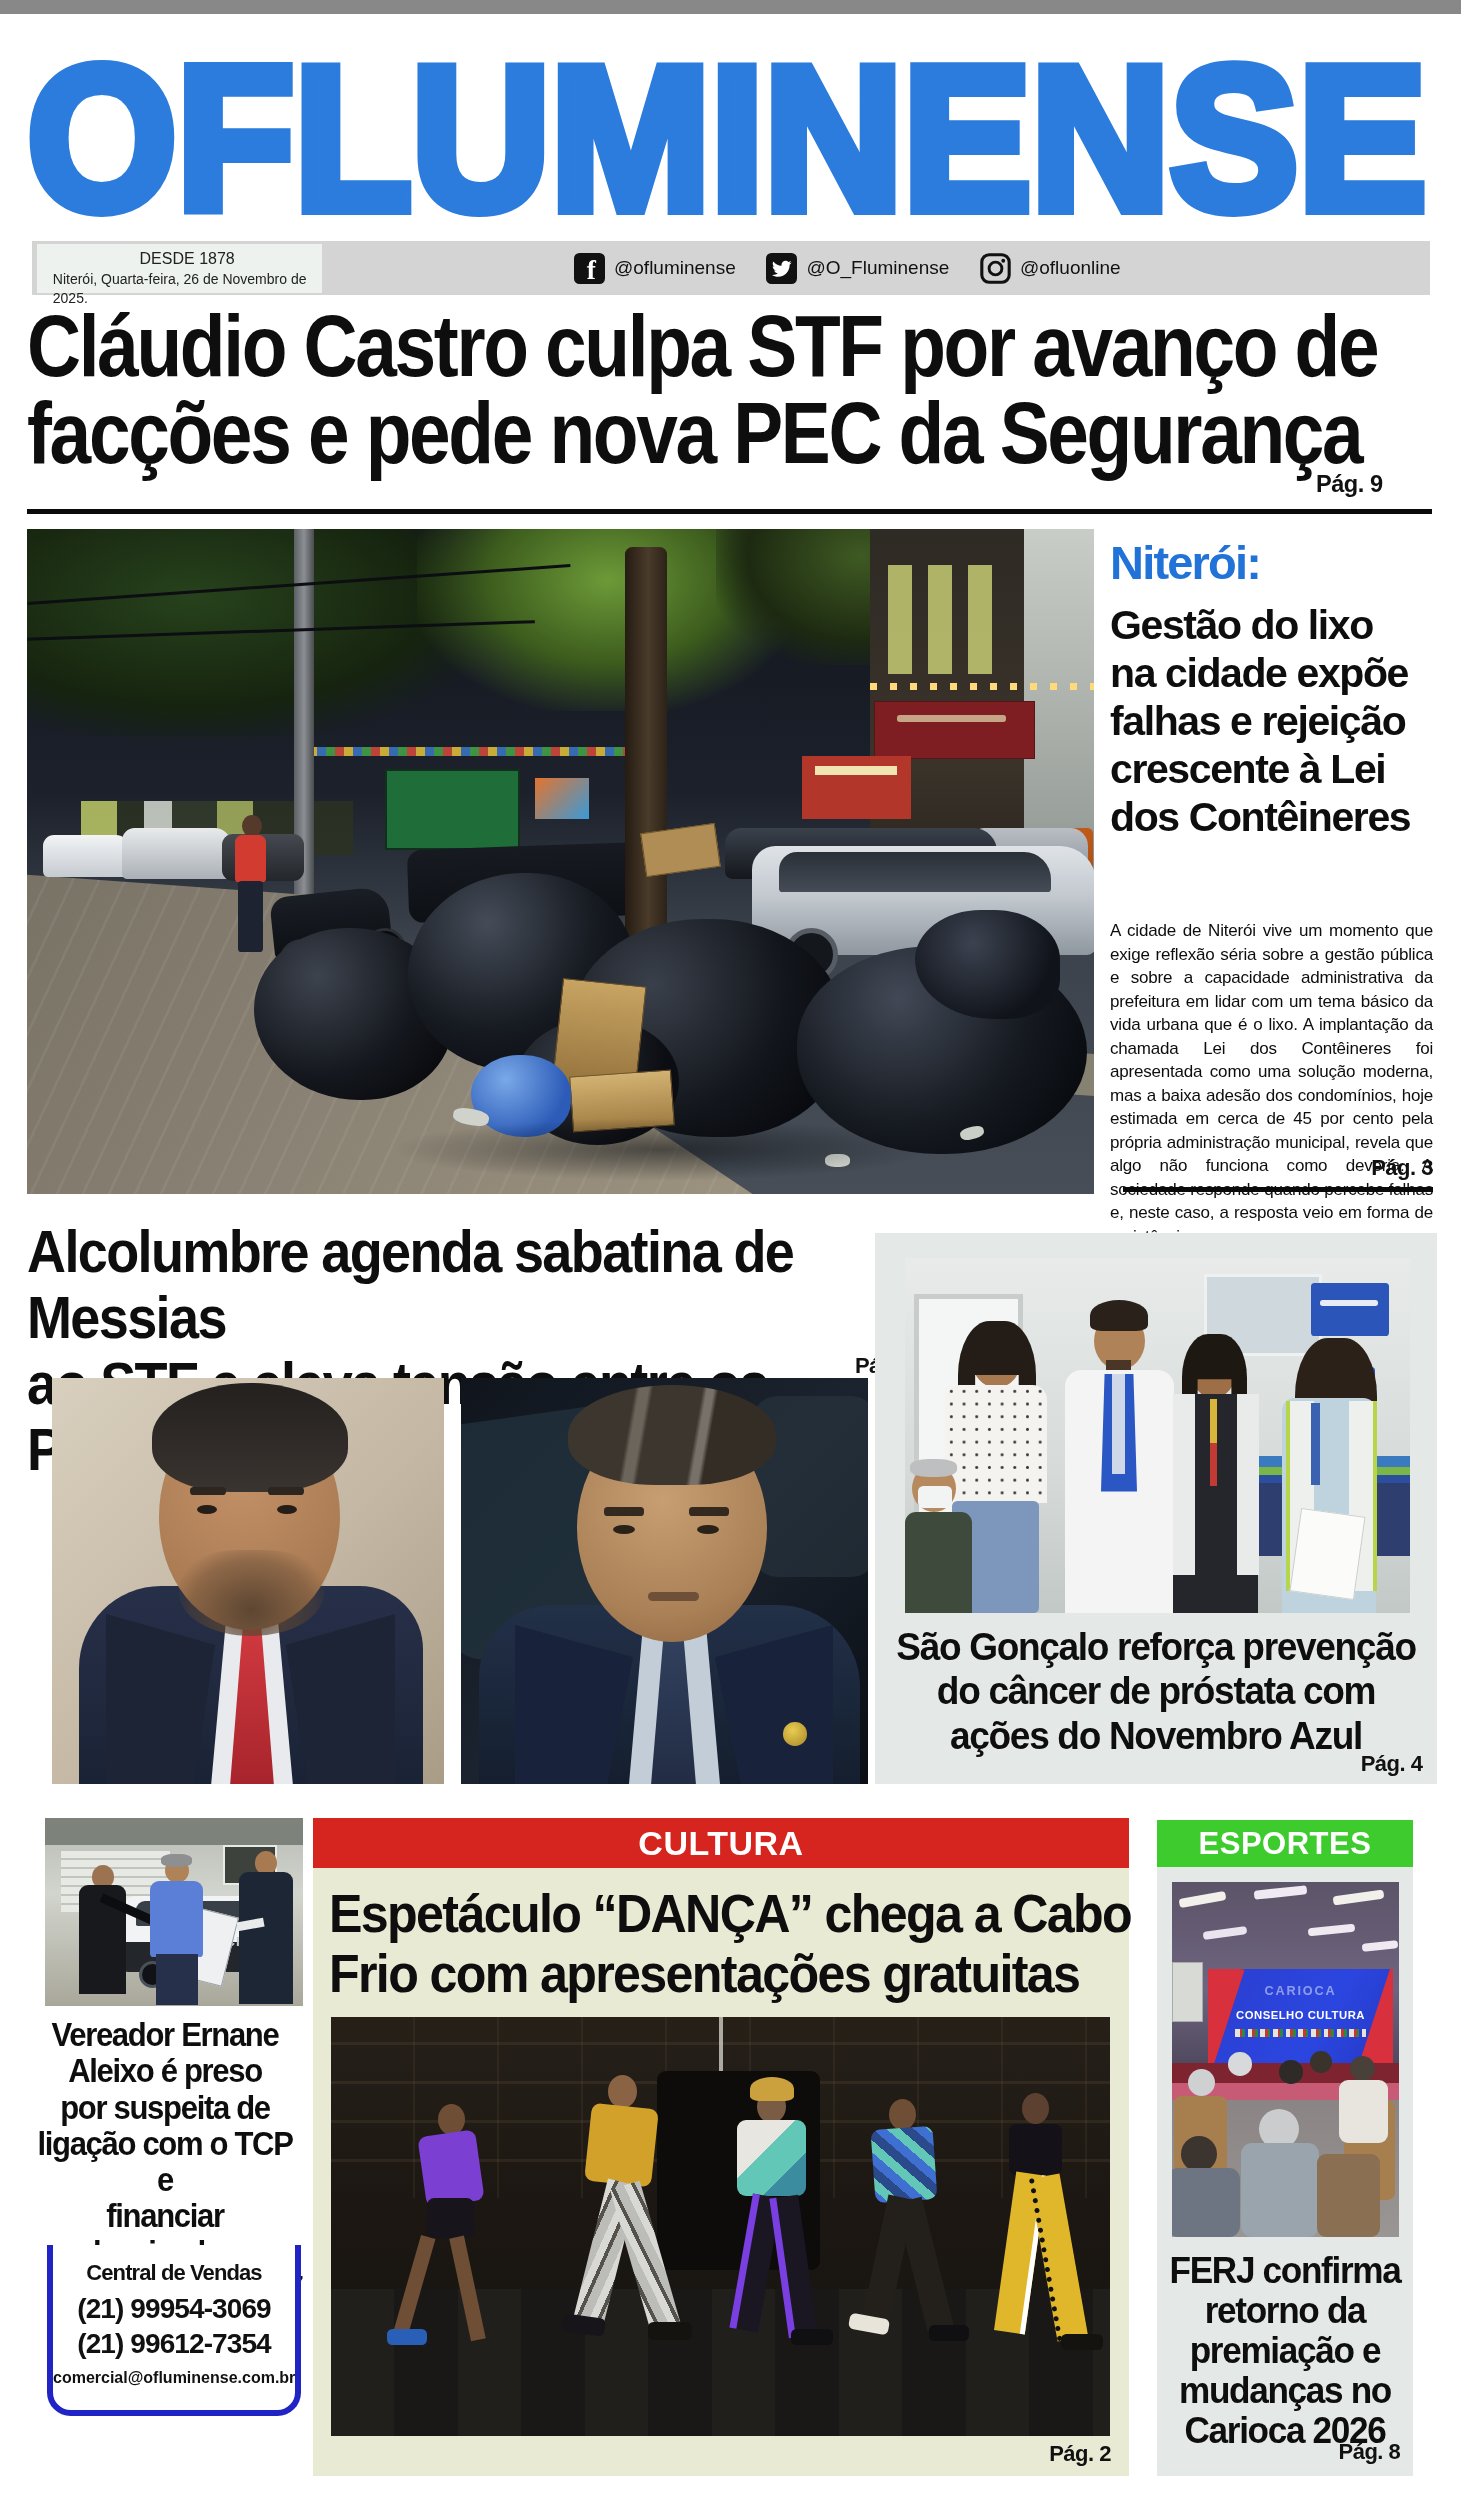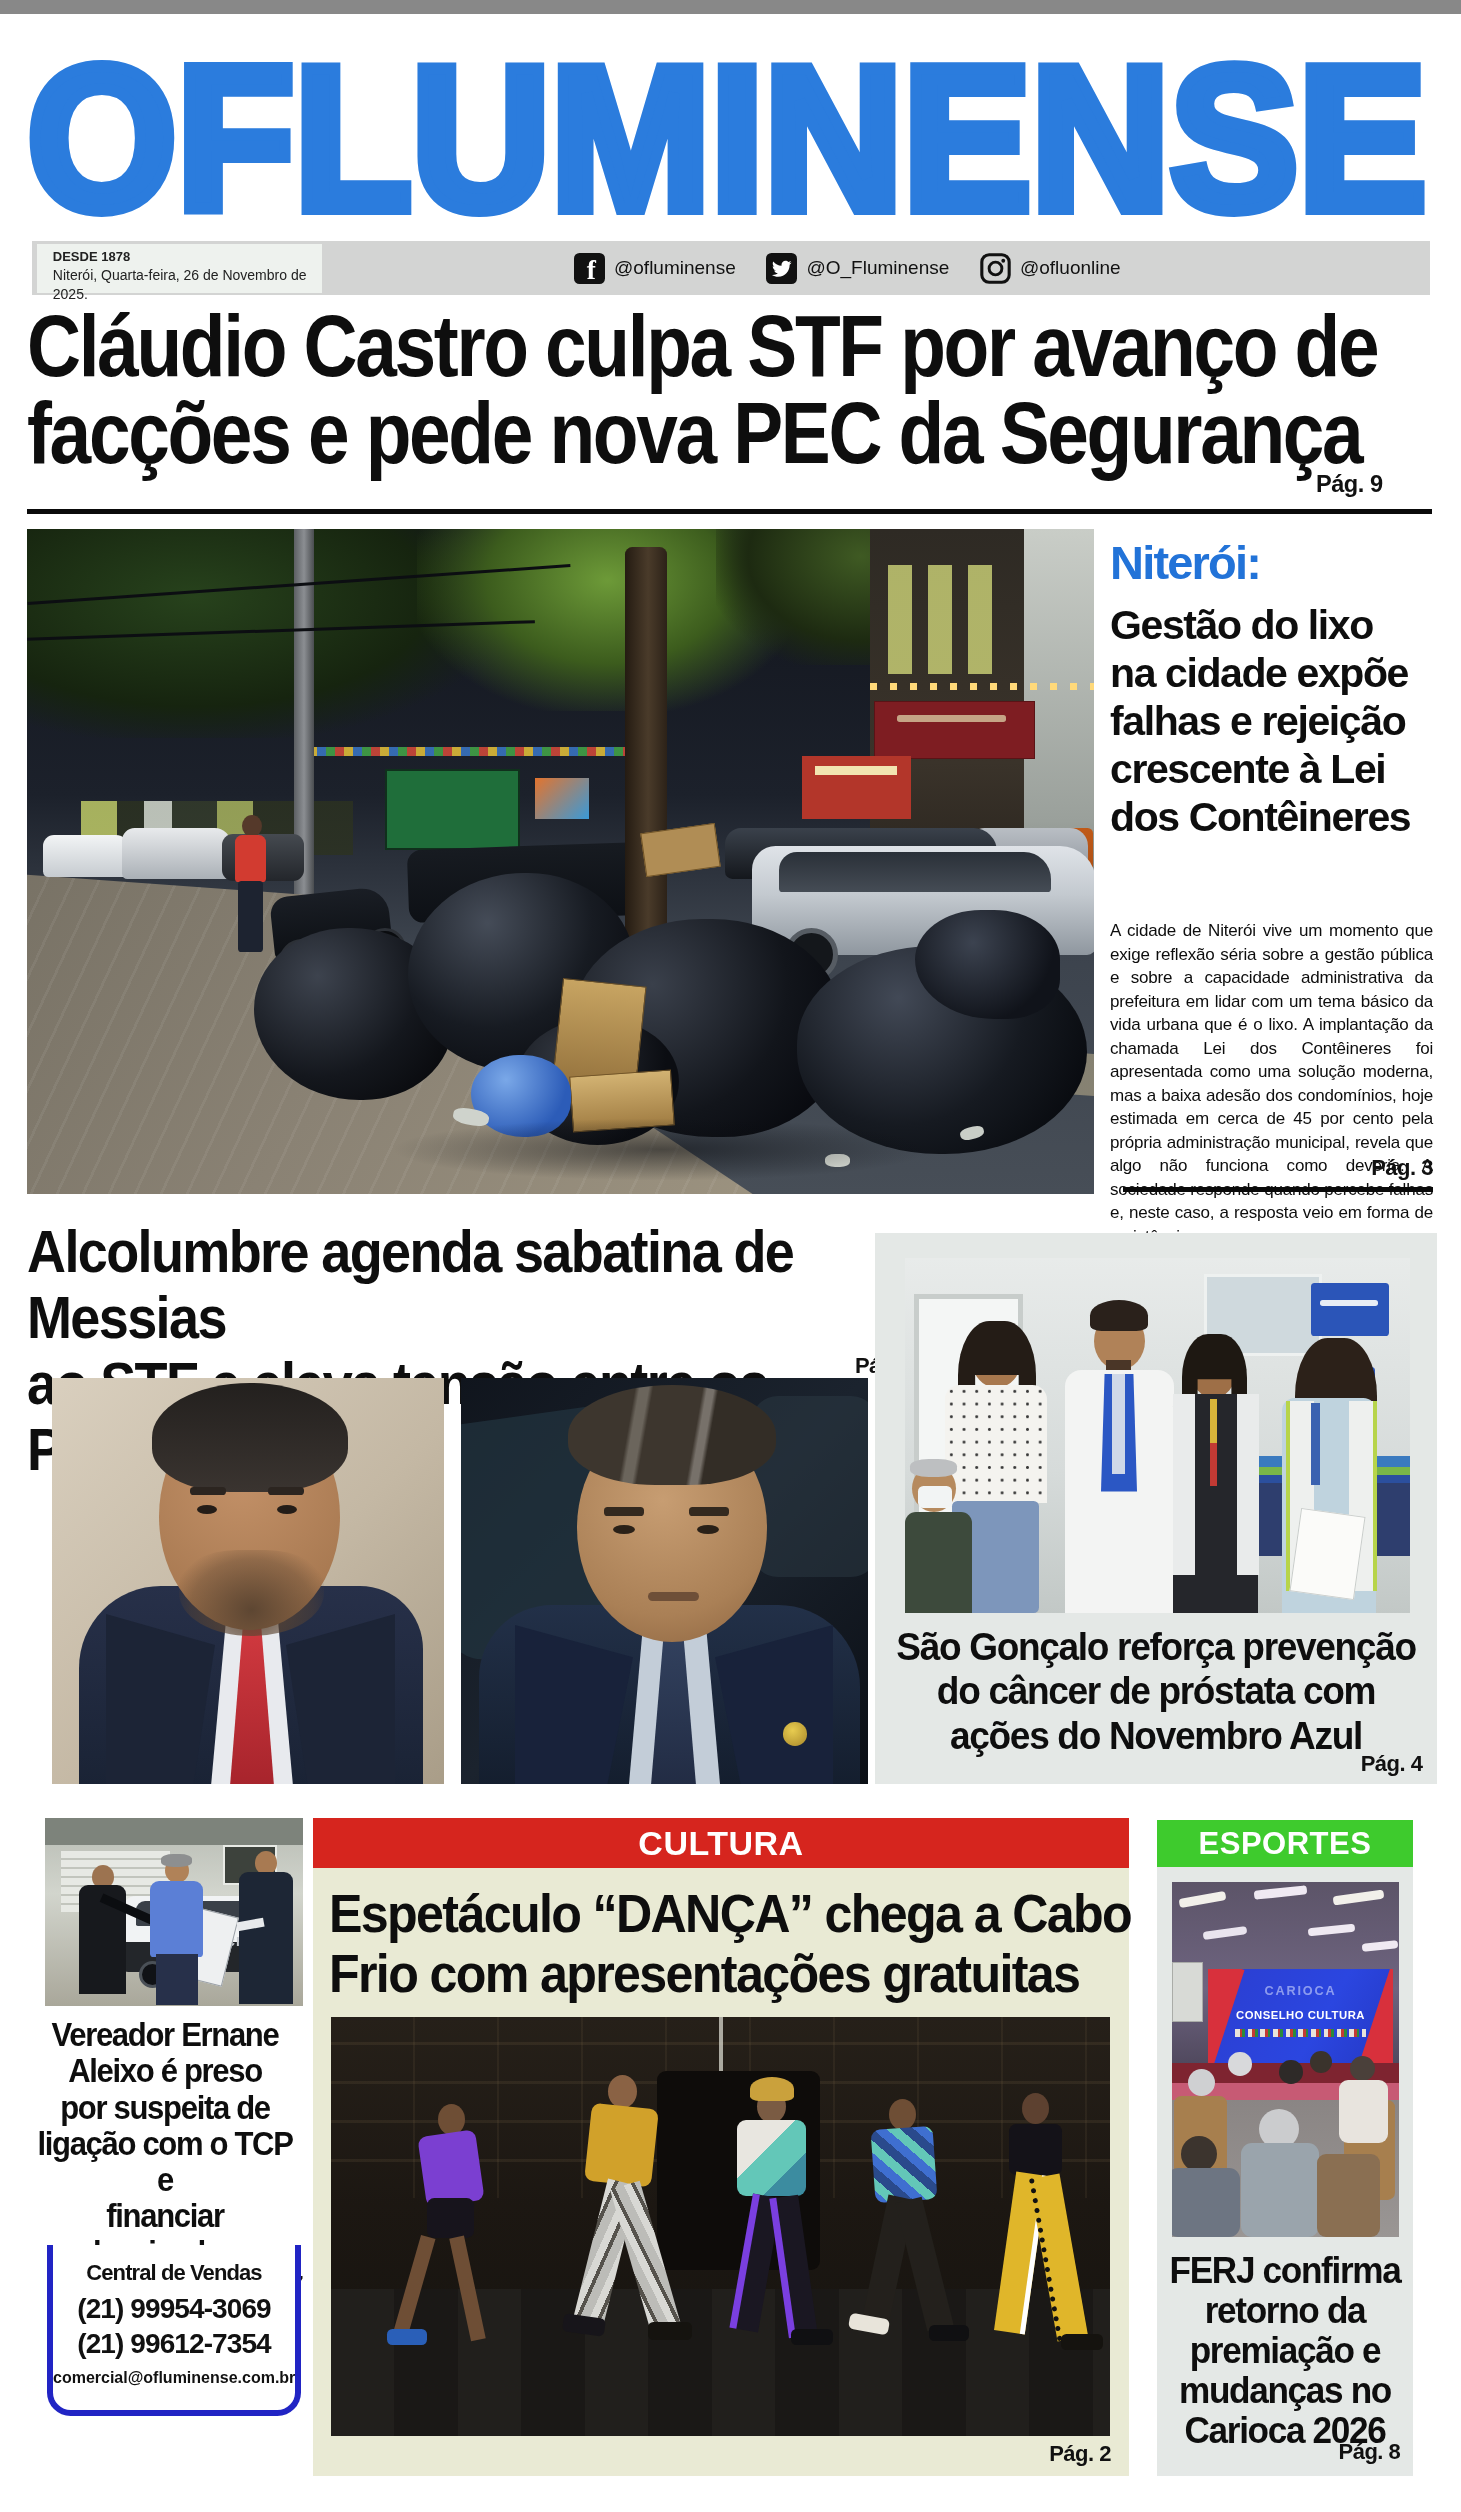--- a/index.html
+++ b/index.html
@@ -38,21 +38,21 @@
 <div id="page">
 
   <div class="abs" style="left:22.7px;top:34px;width:1414px;height:192px;">
     <svg width="1414" height="192" viewBox="0 0 1560 212">
       <text x="4" y="178" font-family="Liberation Sans, sans-serif" font-weight="bold" font-size="225" fill="#2b7cdd" stroke="#2b7cdd" stroke-width="13" textLength="1545" lengthAdjust="spacingAndGlyphs">OFLUMINENSE</text>
     </svg>
   </div>
 
   <div class="abs" id="infobar">
     <div class="infobox" style="left:4.5px;width:285px;padding:4.5px 0 0 16.3px;box-sizing:border-box;">
-      <div class="small-ln" style="font-weight:bold;font-size:13px;">DESDE 1878</div>
+      <div class="small-ln" style="font-weight:normal;font-size:16px;text-align:center;">DESDE 1878</div>
       <div class="small-ln">Niterói, Quarta-feira, 26 de Novembro de 2025.</div>
     </div>
     <div class="abs soc" style="left:542px;top:0;height:54px;">
       <span>
         <svg width="31" height="31" viewBox="0 0 34 34">
             <rect x="0" y="0" width="34" height="34" rx="6" fill="#111"></rect>
             <text x="19" y="29" font-size="30" font-weight="bold" fill="#fff" text-anchor="middle" font-family="Liberation Serif,serif">f</text>
           </svg>
       </span>
       <span class="handle">@ofluminense</span>

